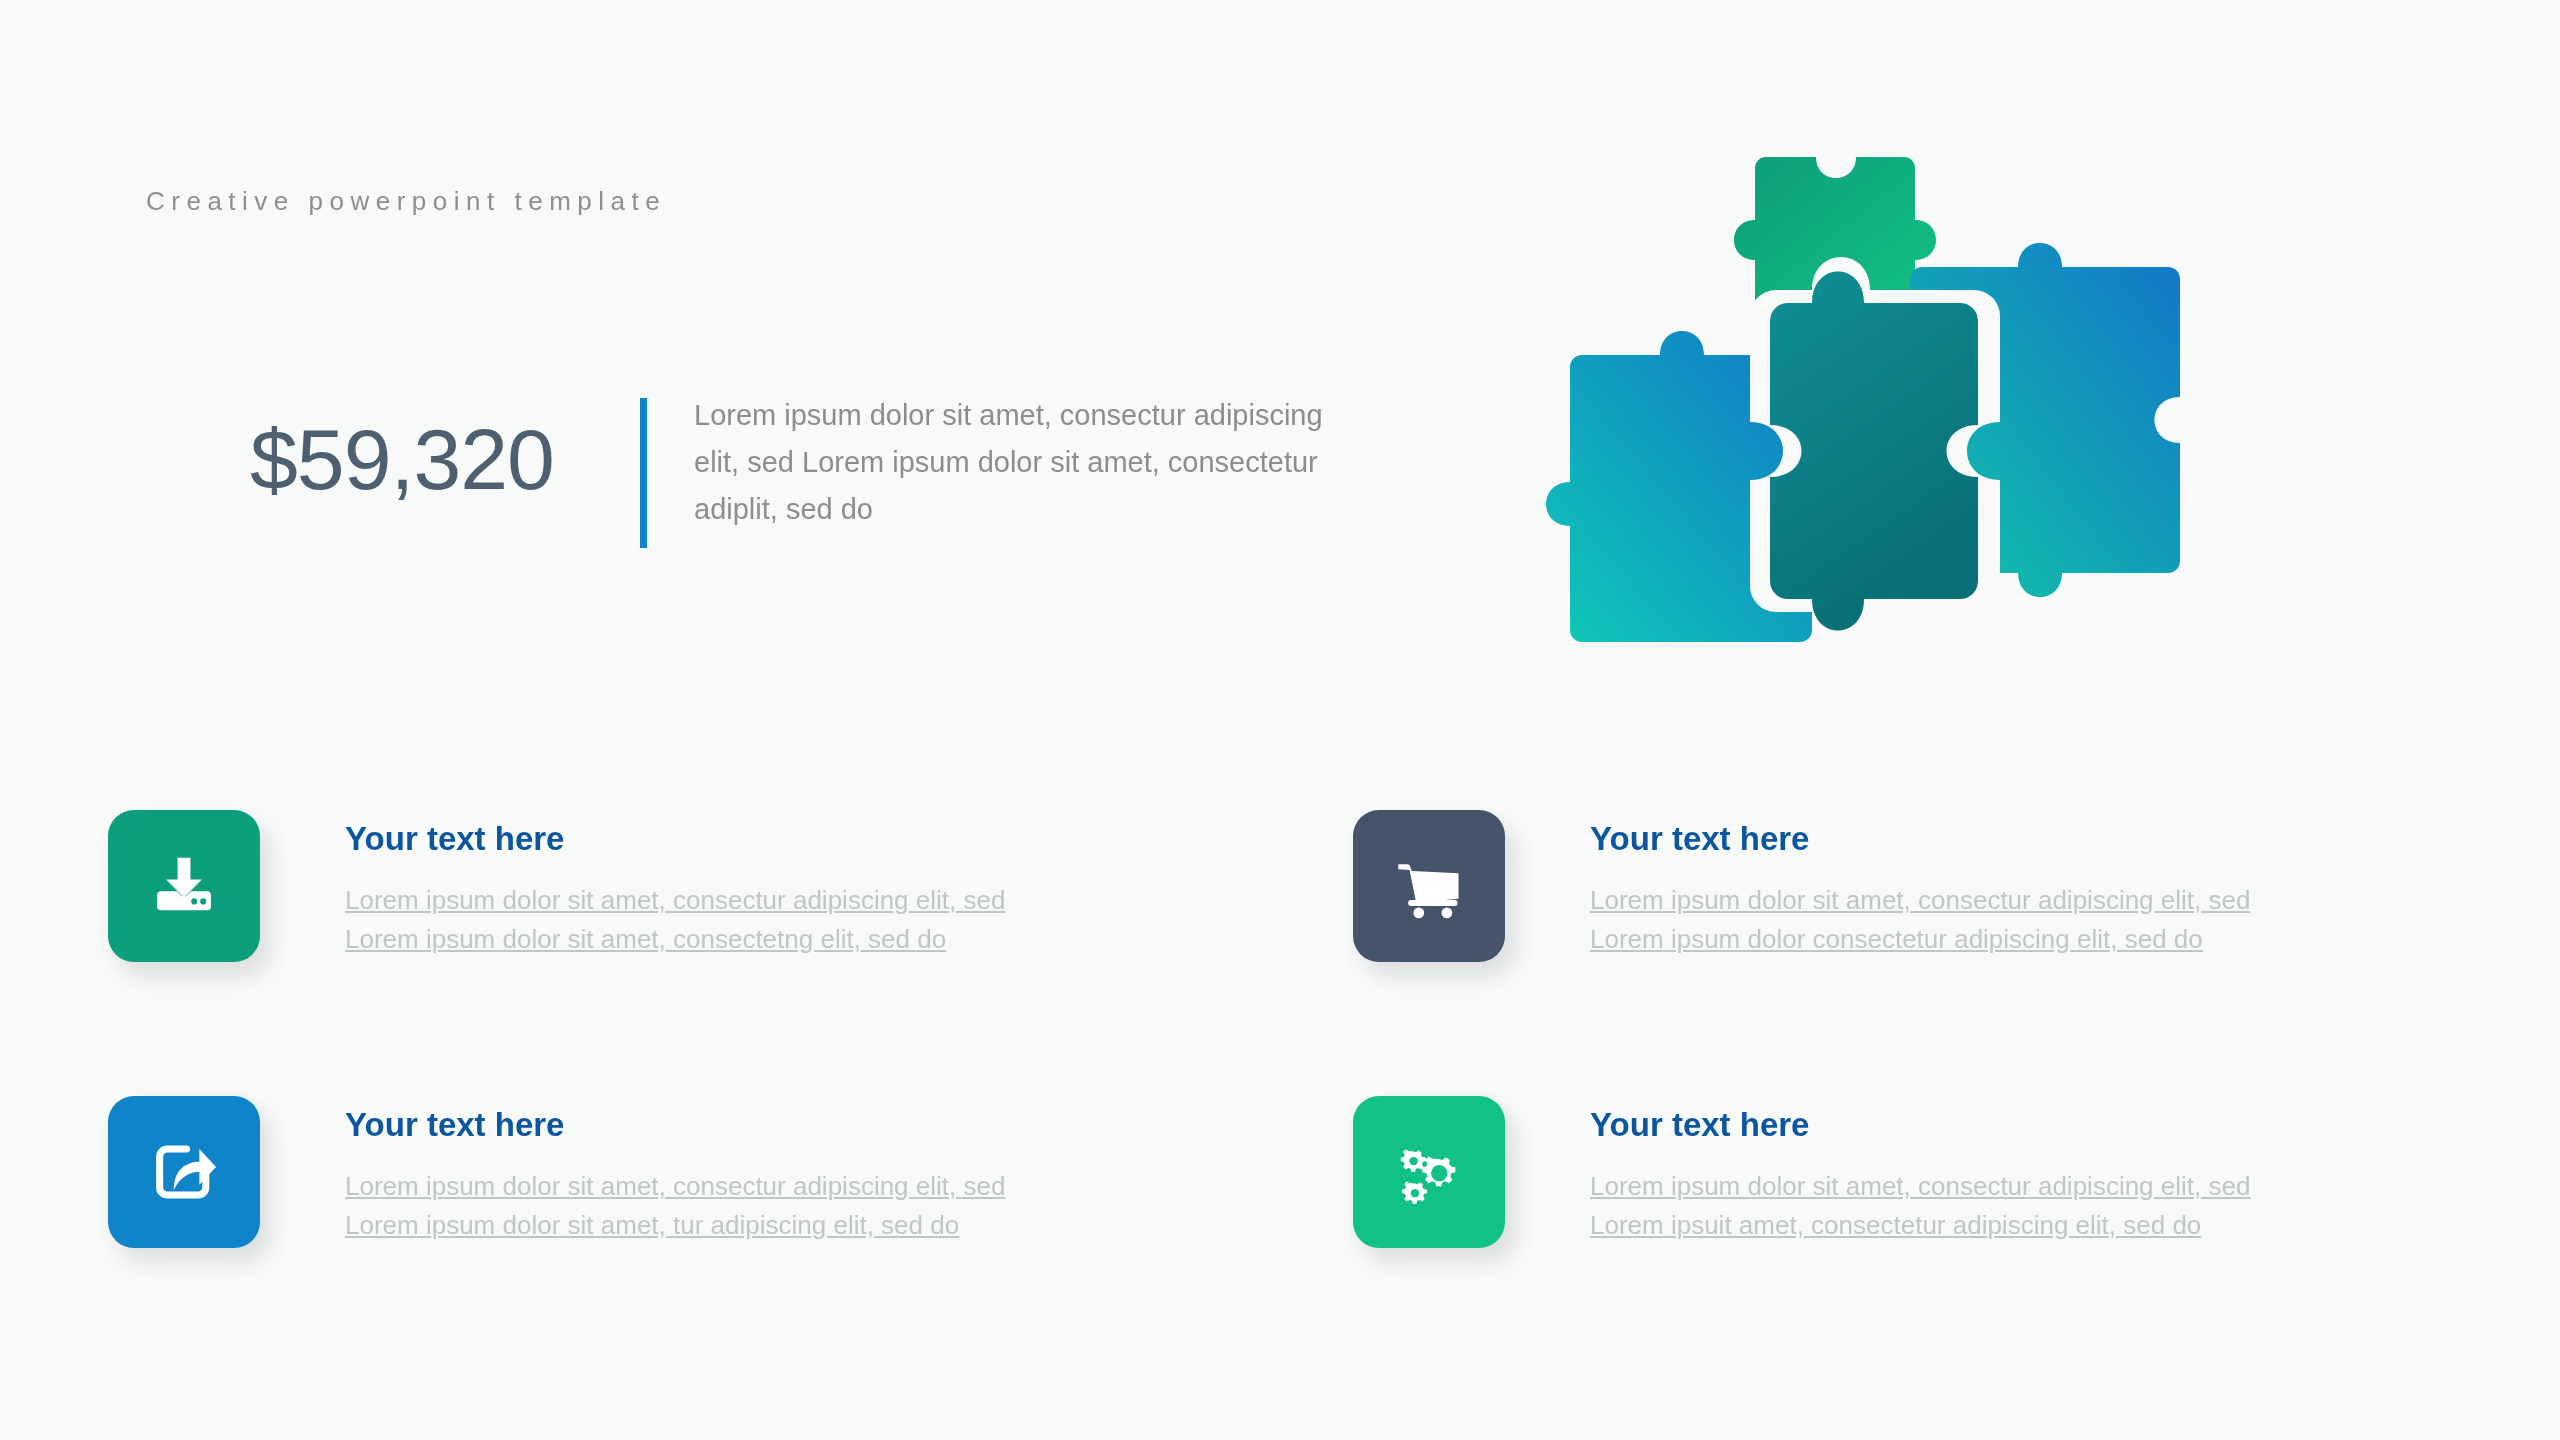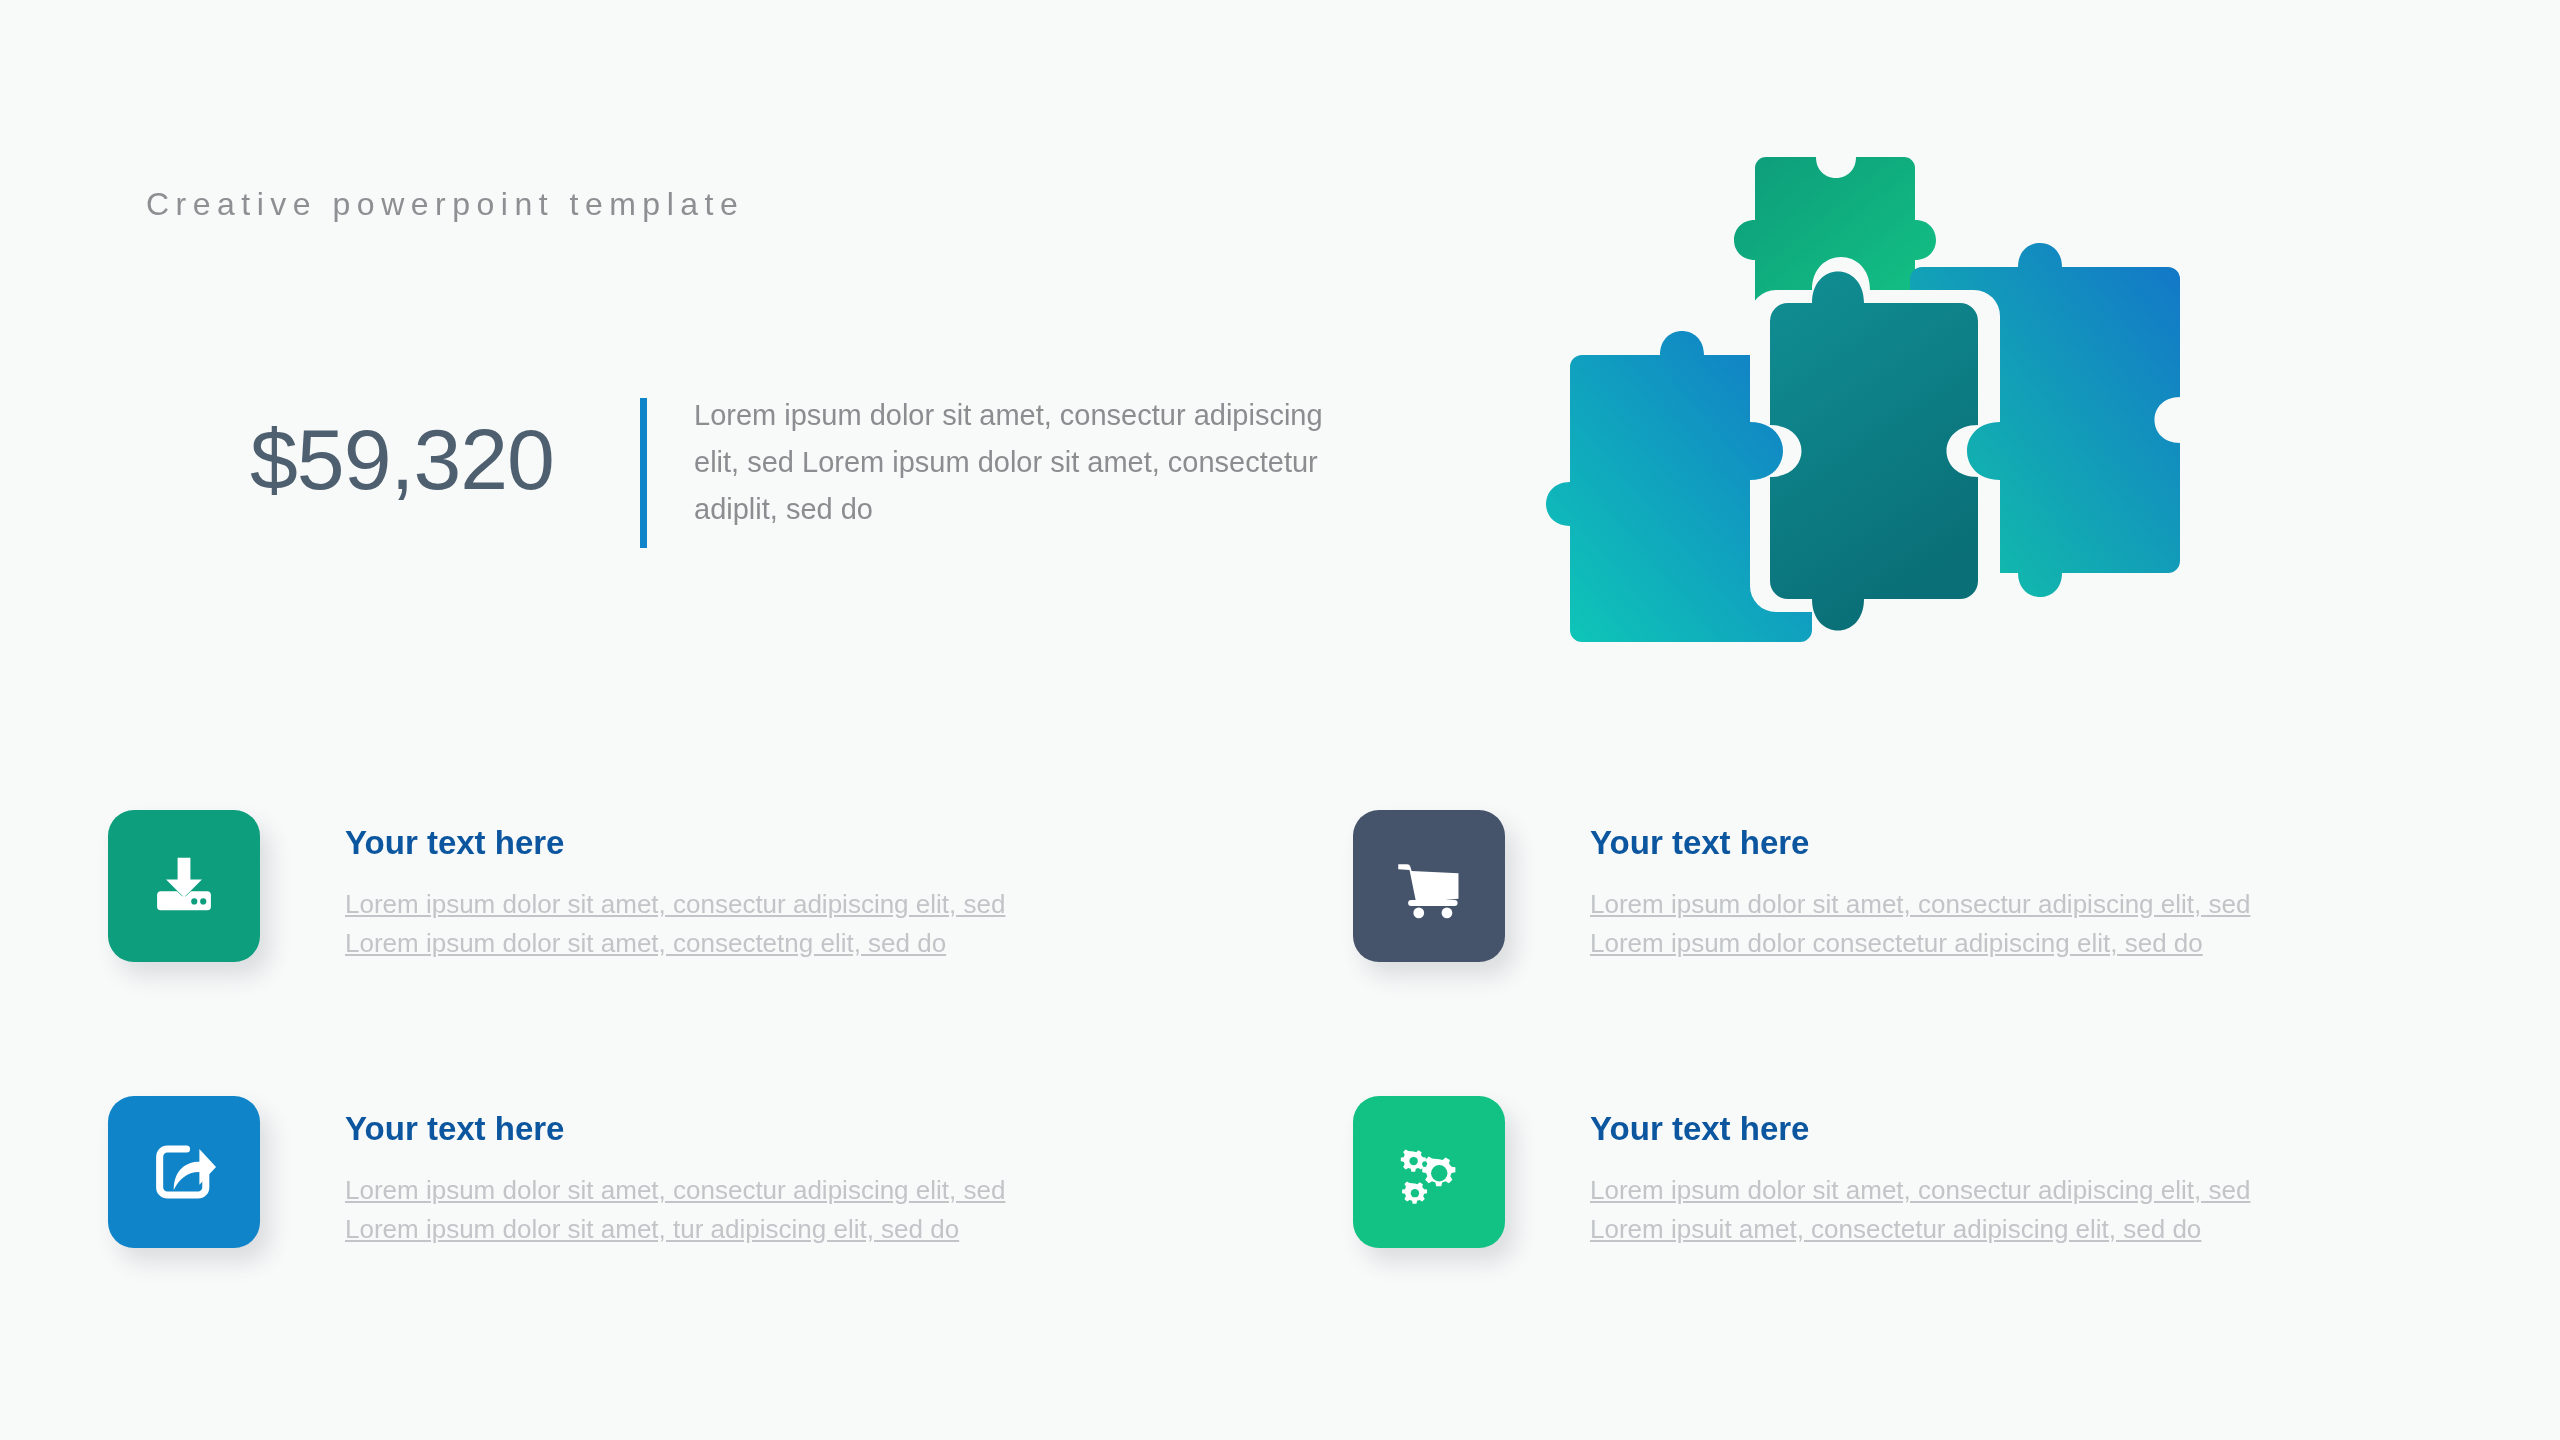--- a/index.html
+++ b/index.html
@@ -13,21 +13,21 @@
   .stage{position:absolute;inset:0;}
 
   
   .title{
     position:absolute;left:142px;top:90px;
     font-size:63px;font-weight:bold;letter-spacing:7px;
     color:#0b569f;line-height:1;
   }
   .subtitle{
     position:absolute;left:146px;top:188px;
-    font-size:32px;letter-spacing:6.5px;
+    font-size:26px;letter-spacing:6.5px;
     color:#8d8f92;font-weight:400;line-height:1;
   }
 
   
   .stat-wrap{position:absolute;left:250px;top:392px;display:flex;align-items:flex-start;}
   .stat-value{
     font-size:86px;color:#4e5f70;font-weight:400;
     line-height:1.0;letter-spacing:-1px;
     width:390px;text-align:left;padding-top:24px;
   }
@@ -37,21 +37,21 @@
   .stat-text{
     margin-left:47px;width:640px;
     font-size:29px;line-height:1.62;color:#8b8d90;font-weight:400;
   }
 
   
   .puzzle{position:absolute;left:1470px;top:110px;width:880px;height:610px;}
   .puzzle svg{width:100%;height:100%;display:block;}
 
   
-  .feature{position:absolute;display:flex;align-items:flex-end;}
+  .feature{position:absolute;display:flex;align-items:center;}
   .f1{left:108px;top:810px;}
   .f2{left:1353px;top:810px;}
   .f3{left:108px;top:1096px;}
   .f4{left:1353px;top:1096px;}
 
   .icon-box{
     width:152px;height:152px;border-radius:26px;
     display:flex;align-items:center;justify-content:center;
     flex:0 0 auto;
     box-shadow:10px 14px 22px rgba(70,80,95,0.16);

